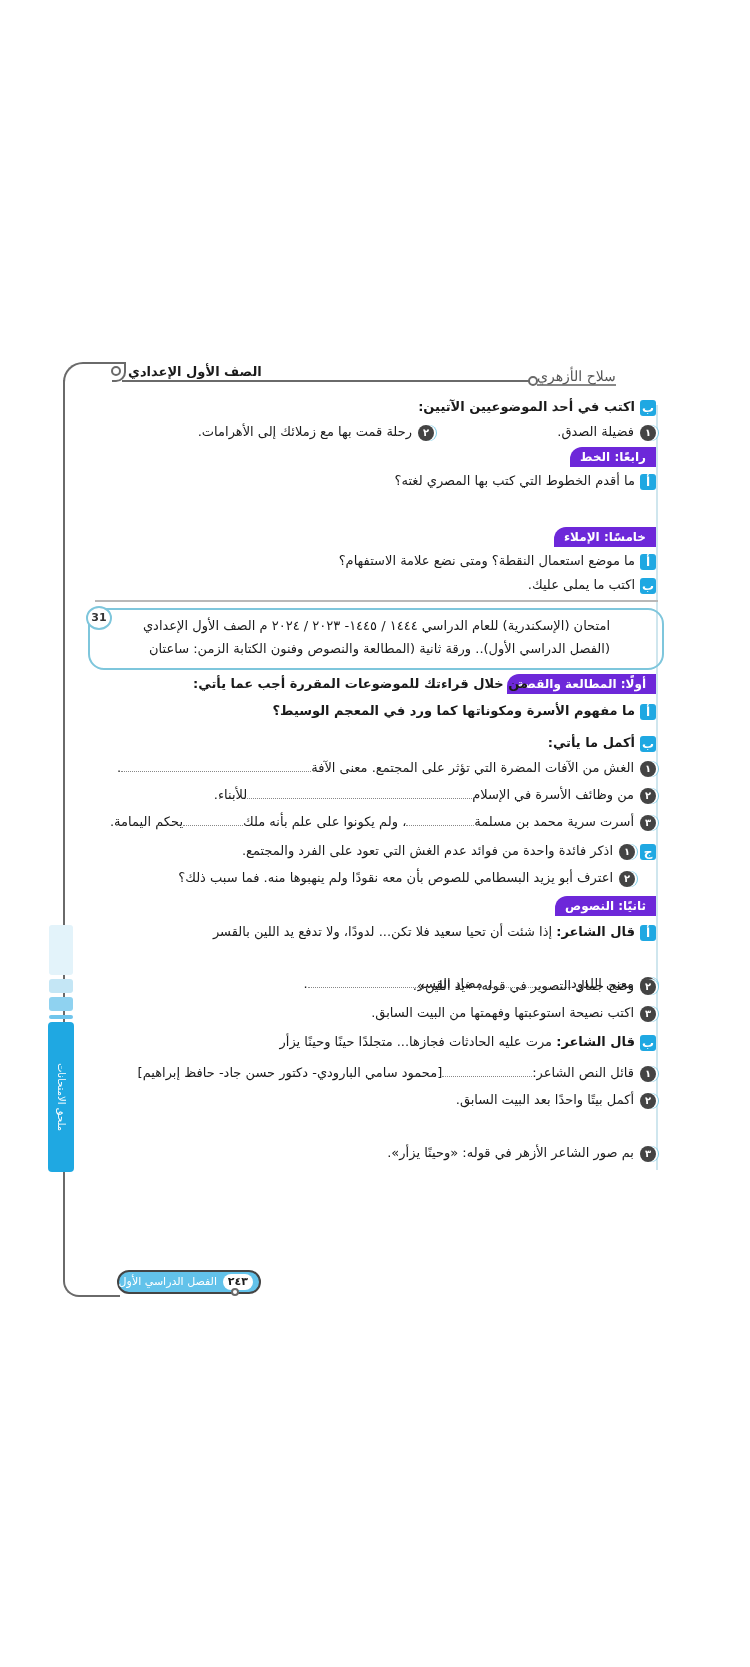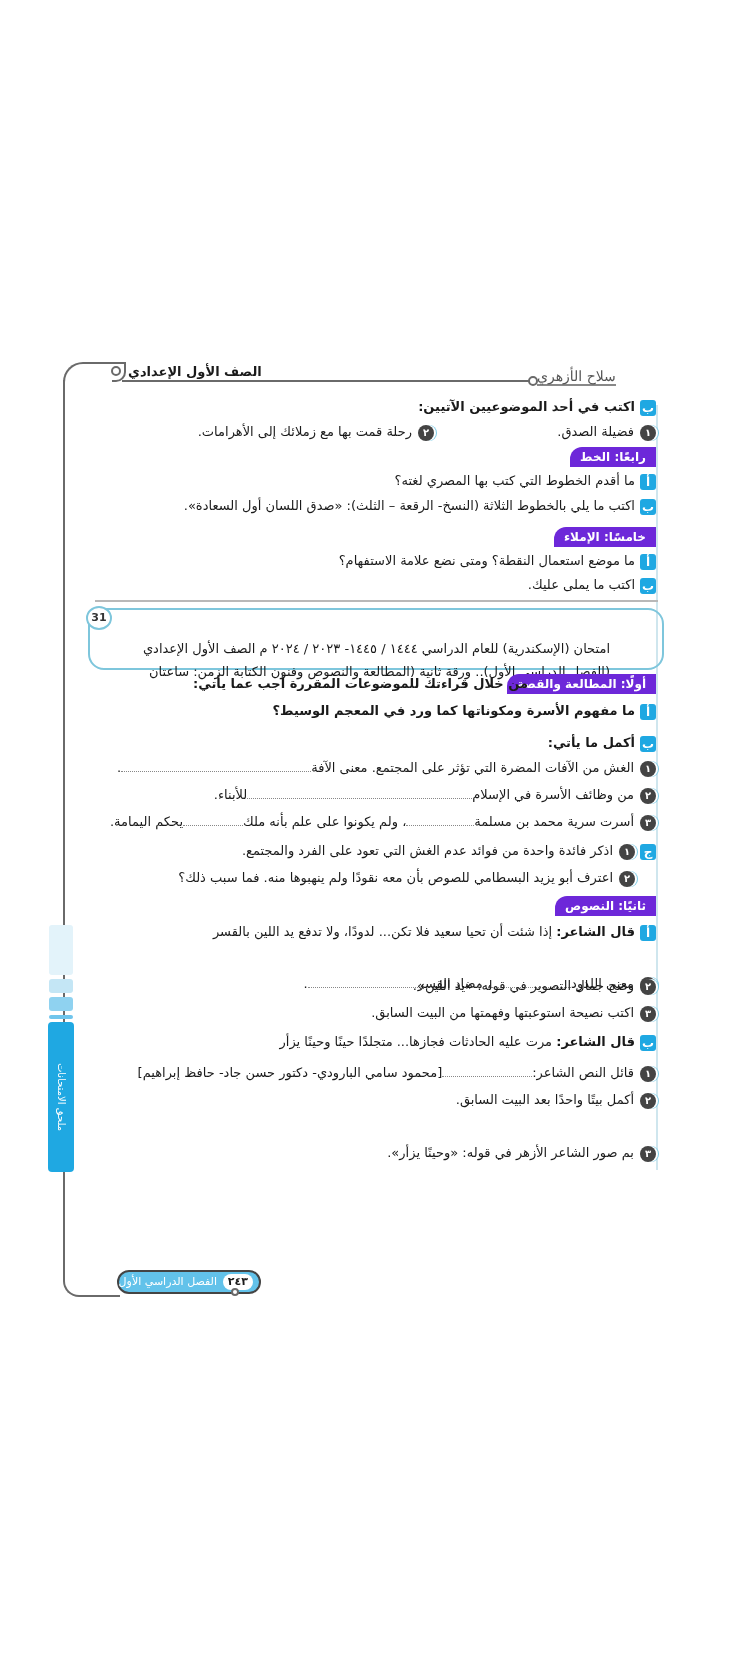--- a/index.html
+++ b/index.html
@@ -34,21 +34,21 @@
       box-shadow:2px 0 0 0 #fff, 3px 0 0 0 #7dcbe6; }
 
     .section-tab { position:absolute; right:94px; height:20px; background:#6d28d9; color:#fff; font-size:12px;
       font-weight:bold; padding:0 10px; line-height:20px; border-radius:12px 0 0 0; direction:rtl; white-space:nowrap; }
 
     .dots { display:inline-block; border-bottom:1.5px dotted #888; vertical-align:baseline; height:10px; }
 
     
     .exam-box { position:absolute; left:88px; top:608px; width:572px; height:58px; border:2px solid #7ec6dc;
       border-radius:16px; direction:rtl; }
-    .exam-line { position:absolute; right:52px; font-size:13px; white-space:nowrap; direction:rtl;margin-top:23px; }
+    .exam-line { position:absolute; right:52px; font-size:13px; white-space:nowrap; direction:rtl; }
     .exam-num { position:absolute; left:86px; top:606px; width:22px; height:20px; border:2px solid #7ec6dc;
       border-radius:50%; background:#fff; font-size:11px; font-weight:bold; text-align:center; line-height:20px; color:#333; }
     .divider { position:absolute; left:95px; top:600px; width:563px; height:0; border-top:2px solid #b8b8b8; }
 
     
     .side-tab { position:absolute; left:49px; width:24px; border-radius:3px; }
     .side-main { position:absolute; left:48px; top:1022px; width:26px; height:150px; background:#1fa8e2; border-radius:4px; }
     .side-label { position:absolute; left:48px; top:1022px; width:26px; height:150px; }
     .side-label span { position:absolute; left:50%; top:50%; transform:translate(-50%,-50%) rotate(90deg);
       color:#fff; font-size:10px; white-space:nowrap; direction:rtl; }
@@ -83,23 +83,20 @@
   <div class="row" style="top:423px; right:94px;">
     <span class="num-badge">١</span><span>فضيلة الصدق.</span>
   </div>
   <div class="row" style="top:423px; right:316px;">
     <span class="num-badge">٢</span><span>رحلة قمت بها مع زملائك إلى الأهرامات.</span>
   </div>
 
   <div class="section-tab" style="top:447px;">رابعًا: الخط</div>
   <div class="row" style="top:472px;">
     <span class="letter-badge">أ</span><span>ما أقدم الخطوط التي كتب بها المصري لغته؟</span>
-  </div>
-  <div class="row" style="top:497px;">
-    <span class="letter-badge">ب</span><span>اكتب ما يلي بالخطوط الثلاثة (النسخ- الرقعة – الثلث): «صدق اللسان أول السعادة».</span>
   </div>
 
   <div class="section-tab" style="top:527px;">خامسًا: الإملاء</div>
   <div class="row" style="top:552px;">
     <span class="letter-badge">أ</span><span>ما موضع استعمال النقطة؟ ومتى نضع علامة الاستفهام؟</span>
   </div>
   <div class="row" style="top:576px;">
     <span class="letter-badge">ب</span><span>اكتب ما يملى عليك.</span>
   </div>
 

